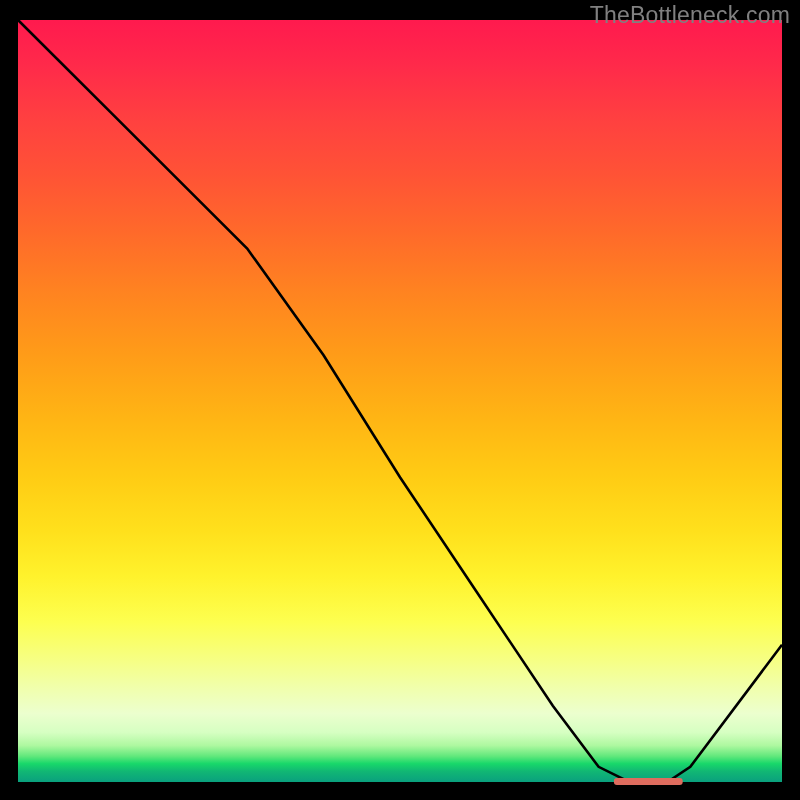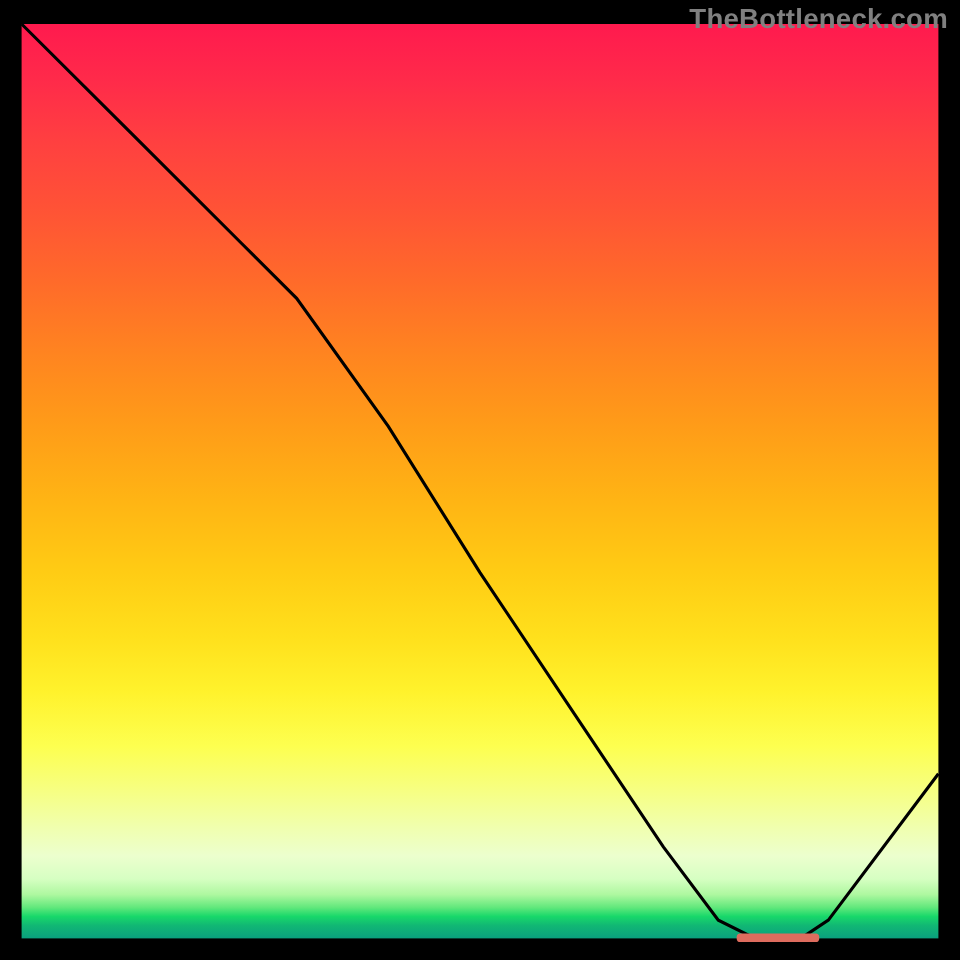--- a/index.html
+++ b/index.html
@@ -11,21 +11,21 @@
     width: 800px;
     height: 800px;
   }
 
   .watermark {
     position: absolute;
     top: 2px;
     right: 10px;
     color: #808080;
     font-size: 23px;
-    font-weight: 700;
+    font-weight: 400;
     letter-spacing: 0.2px;
     z-index: 5;
   }
 
   .plot-frame {
     position: absolute;
     left: 18px;
     top: 20px;
     width: 764px;
     height: 762px;

